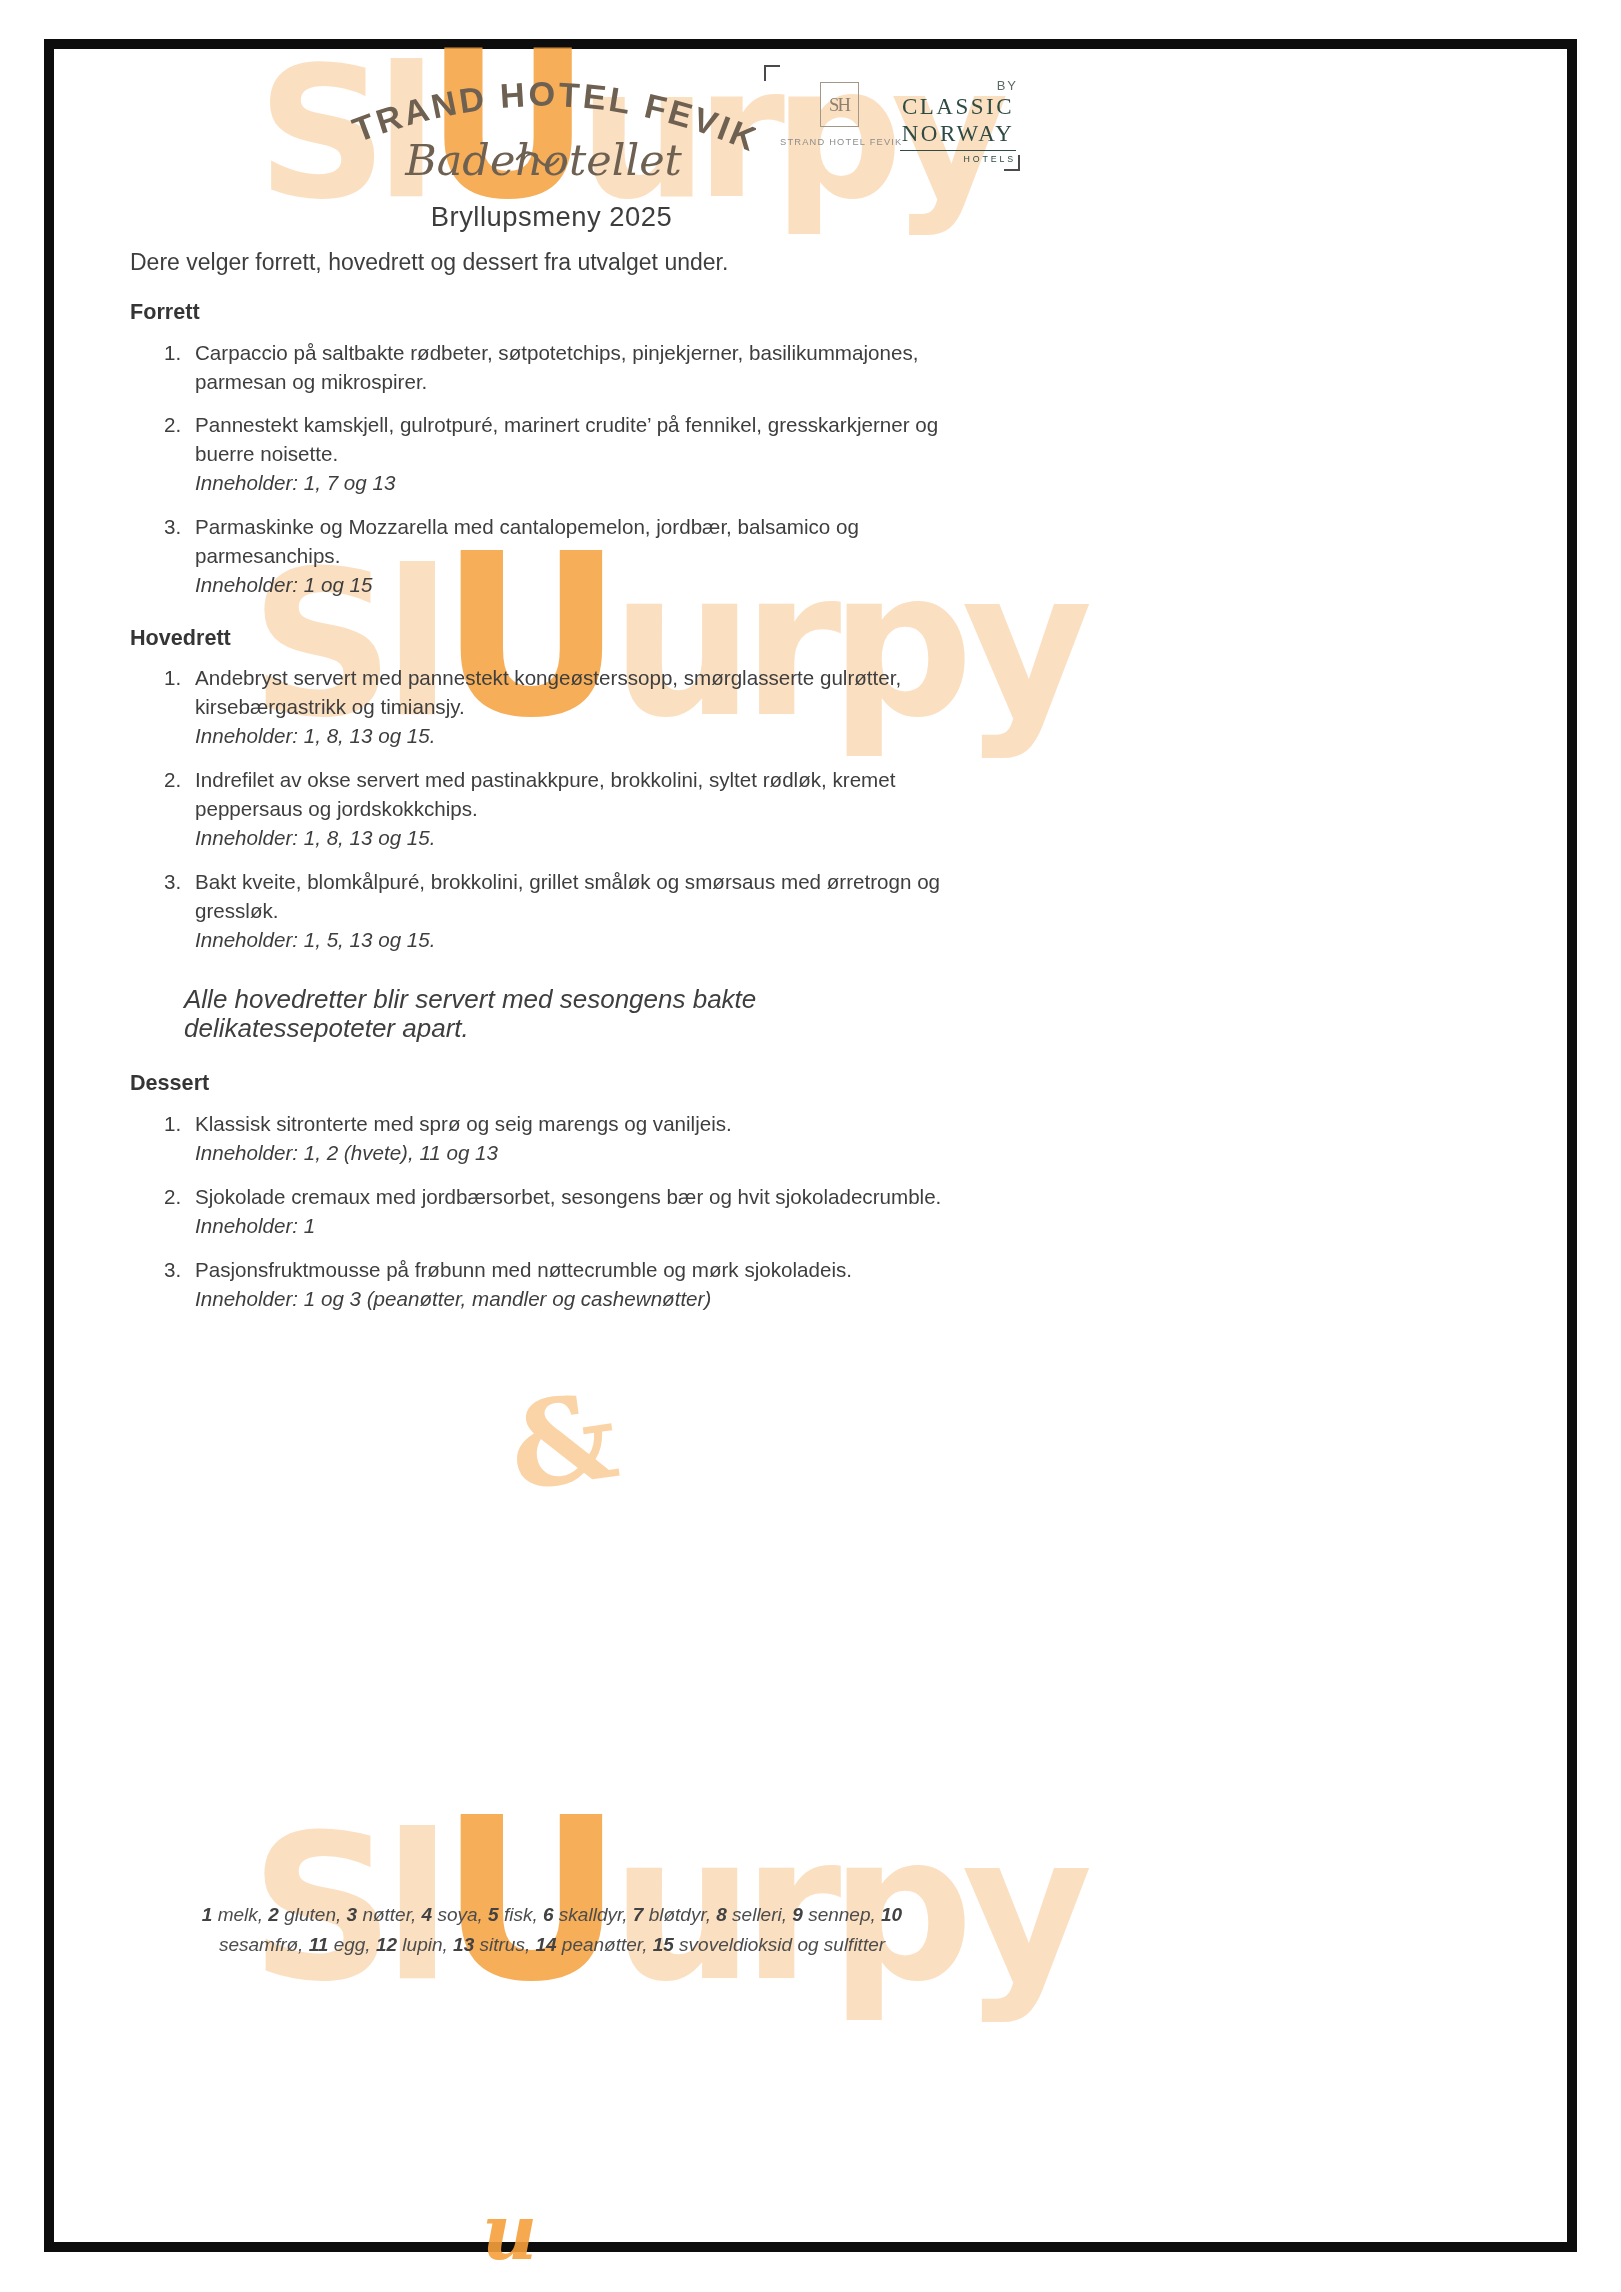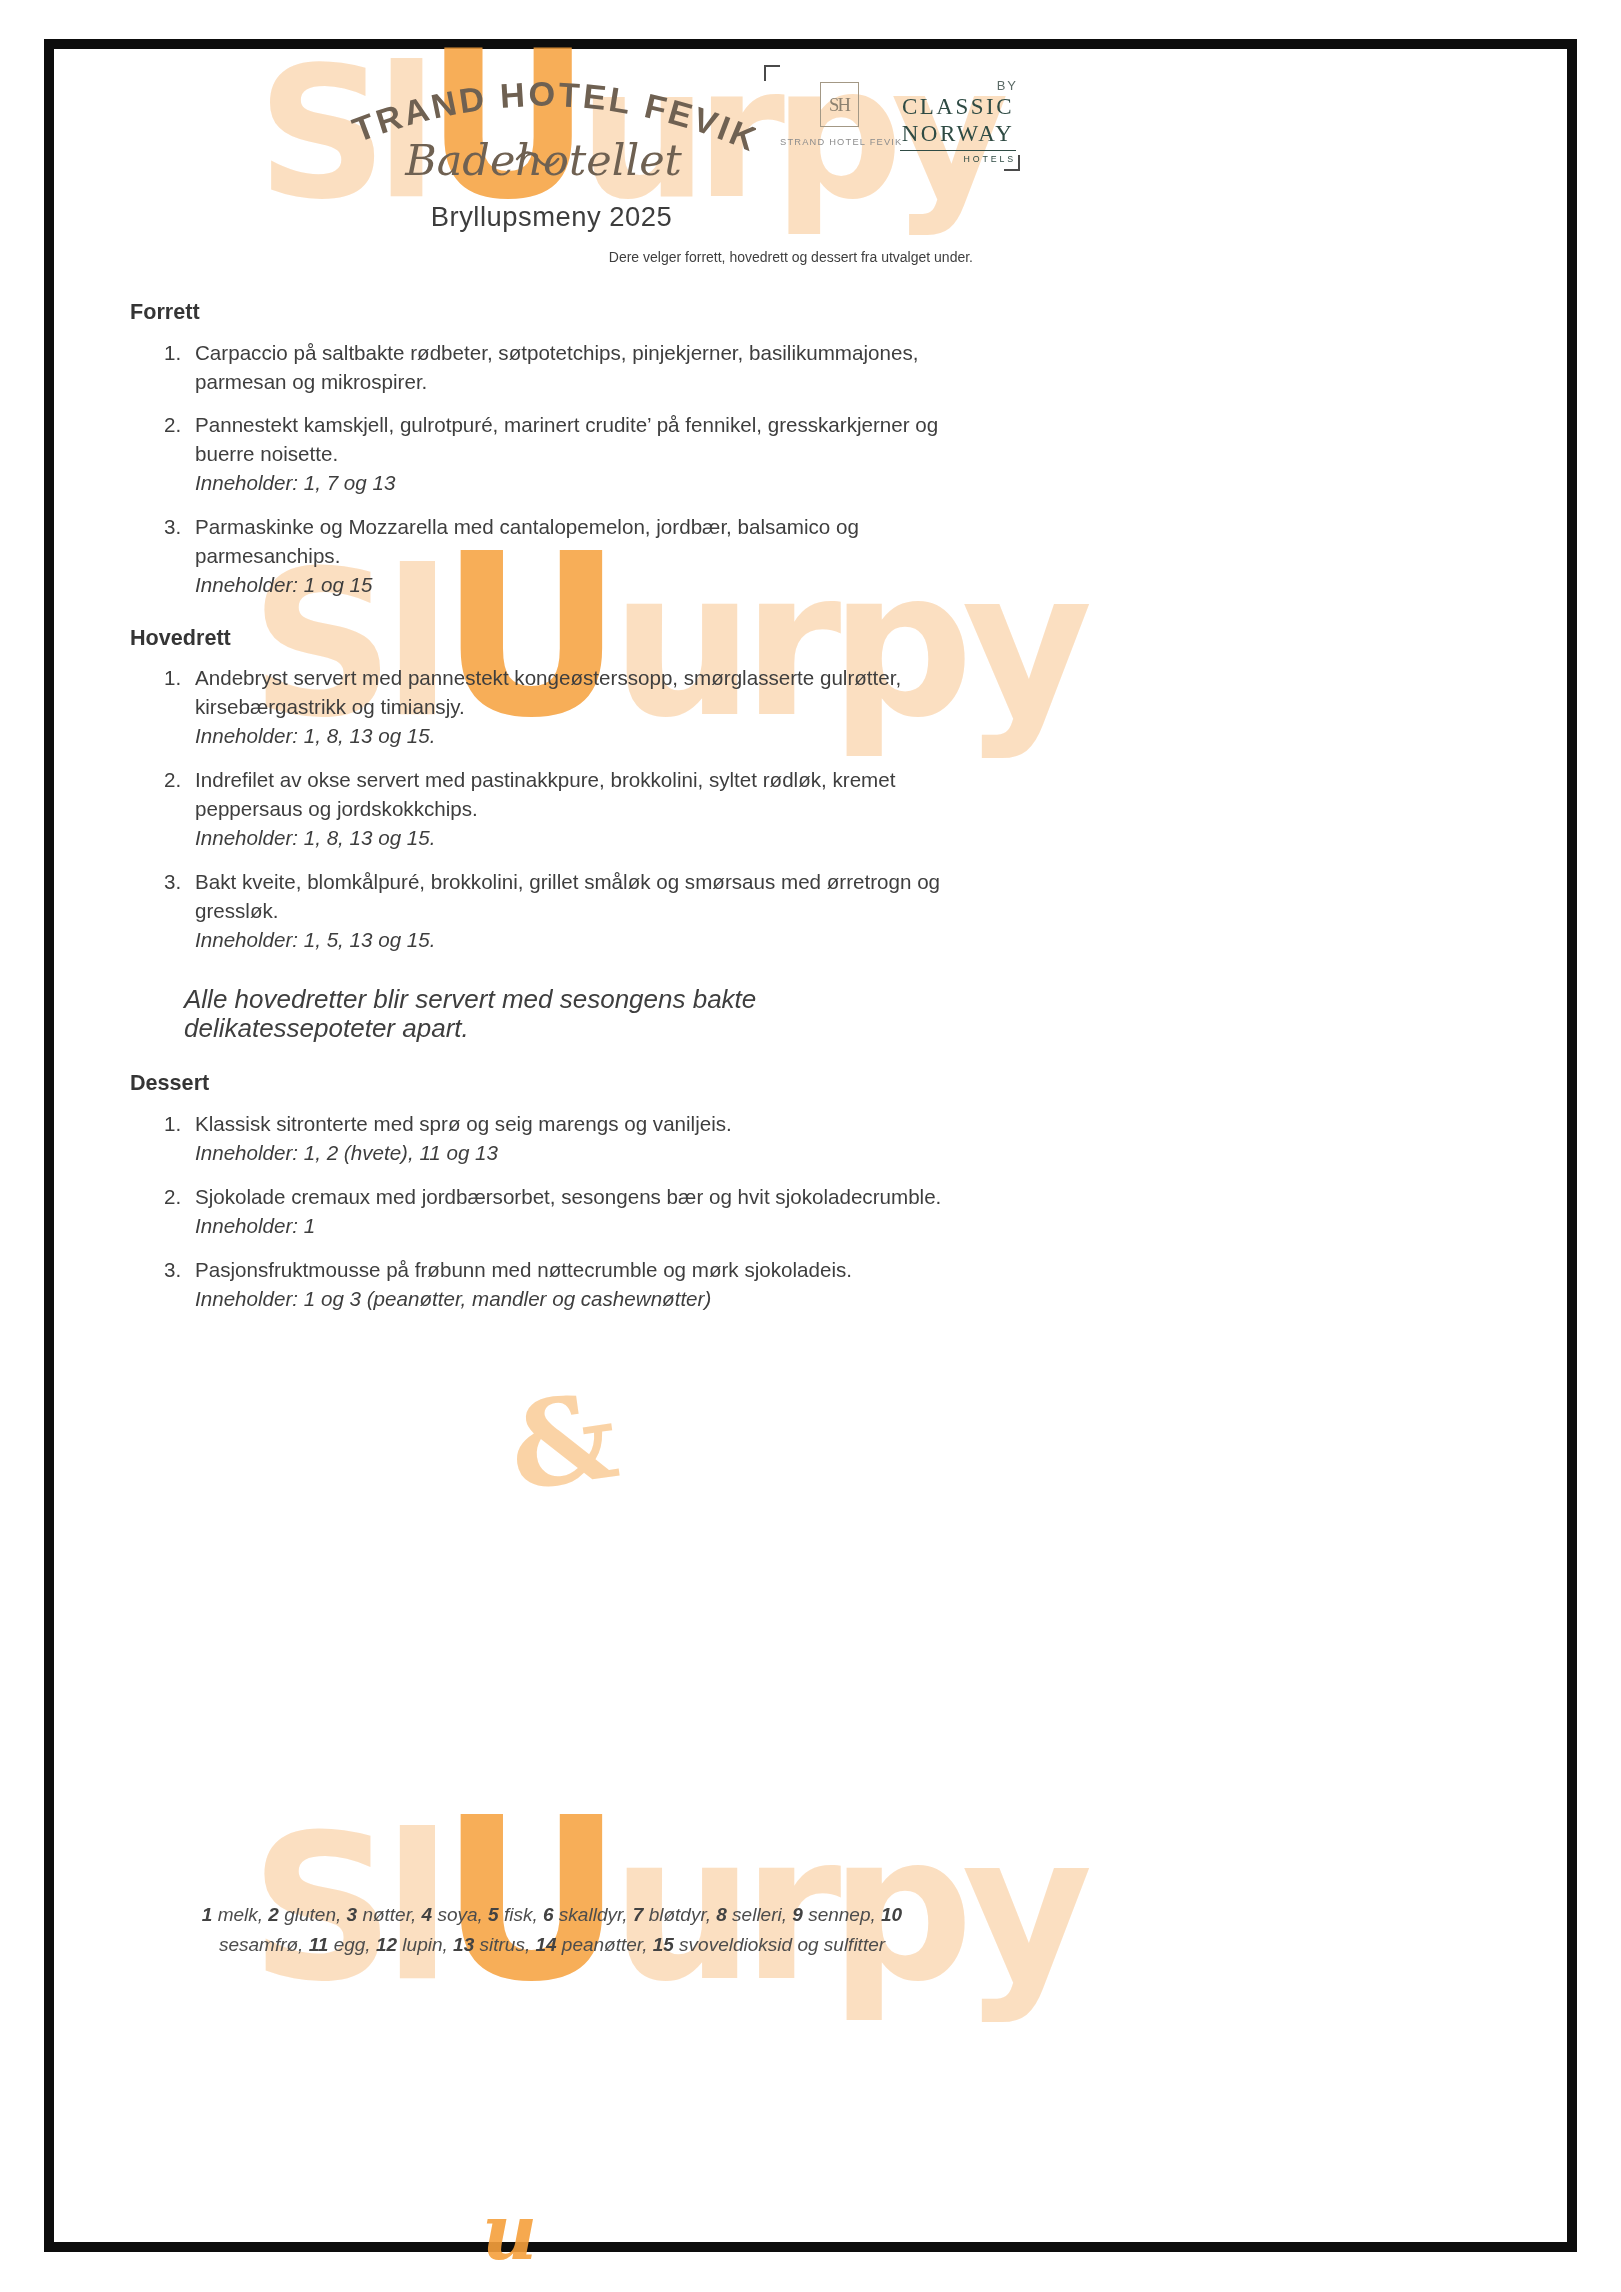--- a/index.html
+++ b/index.html
@@ -38,21 +38,21 @@
   .cn-by{font-size:13px;letter-spacing:2px;color:#5c6b67;text-align:right;margin-left:0;}
   .cn-name{font-family:"Liberation Serif",serif;font-size:23px;letter-spacing:2.5px;color:var(--brand-green);line-height:24.5px;margin-top:2px;}
   .cn-rule{height:1px;background:var(--brand-green);margin:3.9px 2px 2.9px 2px;}
   .cn-hotels{font-size:8.8px;letter-spacing:2.9px;color:var(--brand-green);text-align:right;margin-right:2px;}
   .bracket{position:absolute;z-index:2;width:15.7px;height:15.7px;}
   .bracket-tl{left:764px;top:65px;border-top:2px solid #4a4a4a;border-left:2px solid #4a4a4a;}
   .bracket-br{left:1004px;top:155px;border-bottom:2px solid #4a4a4a;border-right:2px solid #4a4a4a;}
 
   
   .doc-title{position:absolute;z-index:2;left:130px;top:201px;width:843px;text-align:center;font-size:27.4px;letter-spacing:0.5px;color:#3d3d3d;}
-  .doc-intro{position:absolute;z-index:2;left:130px;top:249px;width:843px;text-align:right;font-size:14px;color:var(--text);}
+  .doc-intro{position:absolute;z-index:2;left:130px;top:249px;width:843px;text-align:left;font-size:23px;color:var(--text);}
   .menu{position:absolute;z-index:2;left:130px;top:297px;width:843px;font-size:20.6px;line-height:29px;color:var(--text);}
   .section-heading{font-weight:bold;font-size:21.6px;color:#353535;margin:23.5px 0 11.8px 0;}
   .section:first-child .section-heading{margin-top:0;}
   .item{display:flex;margin-bottom:14.7px;}
   .num{flex:none;margin-left:34px;width:31px;}
   .itext{flex:1;}
   .allergens{font-style:italic;}
   .alg-inline{font-style:italic;}
   .note{font-style:italic;margin:31px 0 25.5px 54px;font-size:26px;}
 

